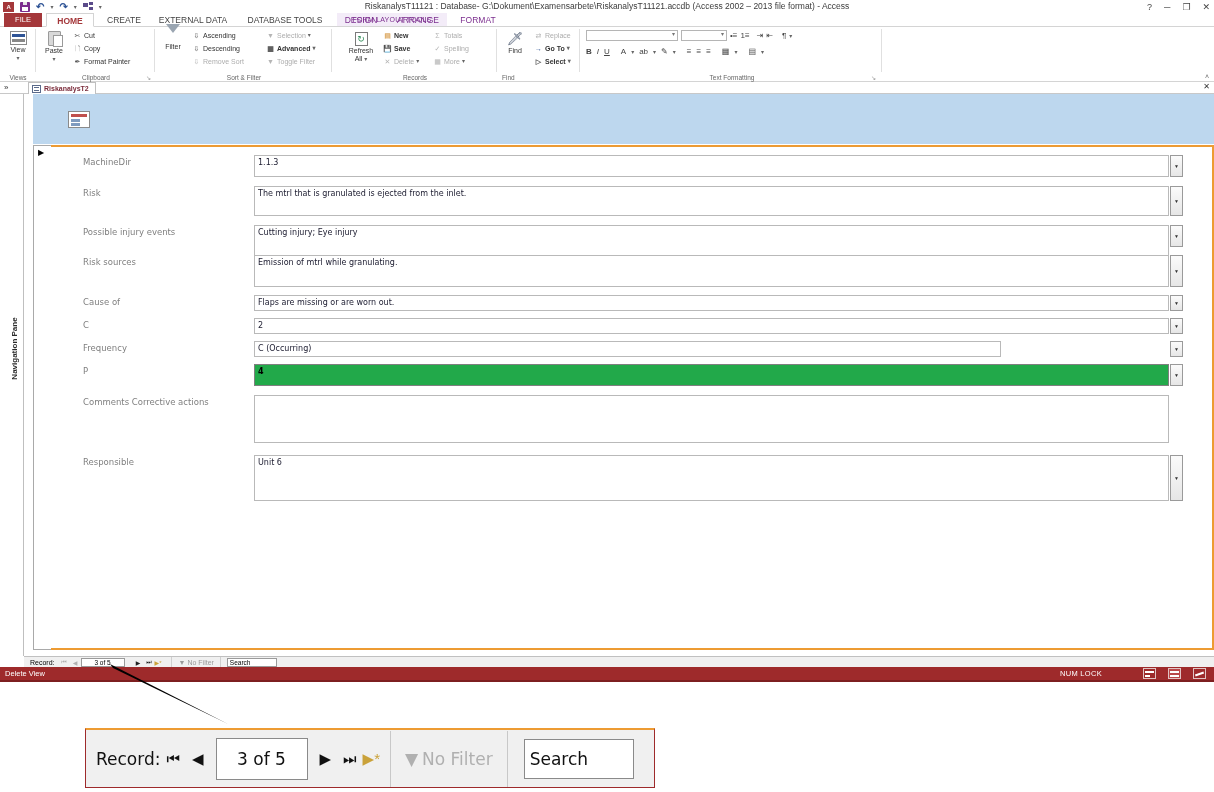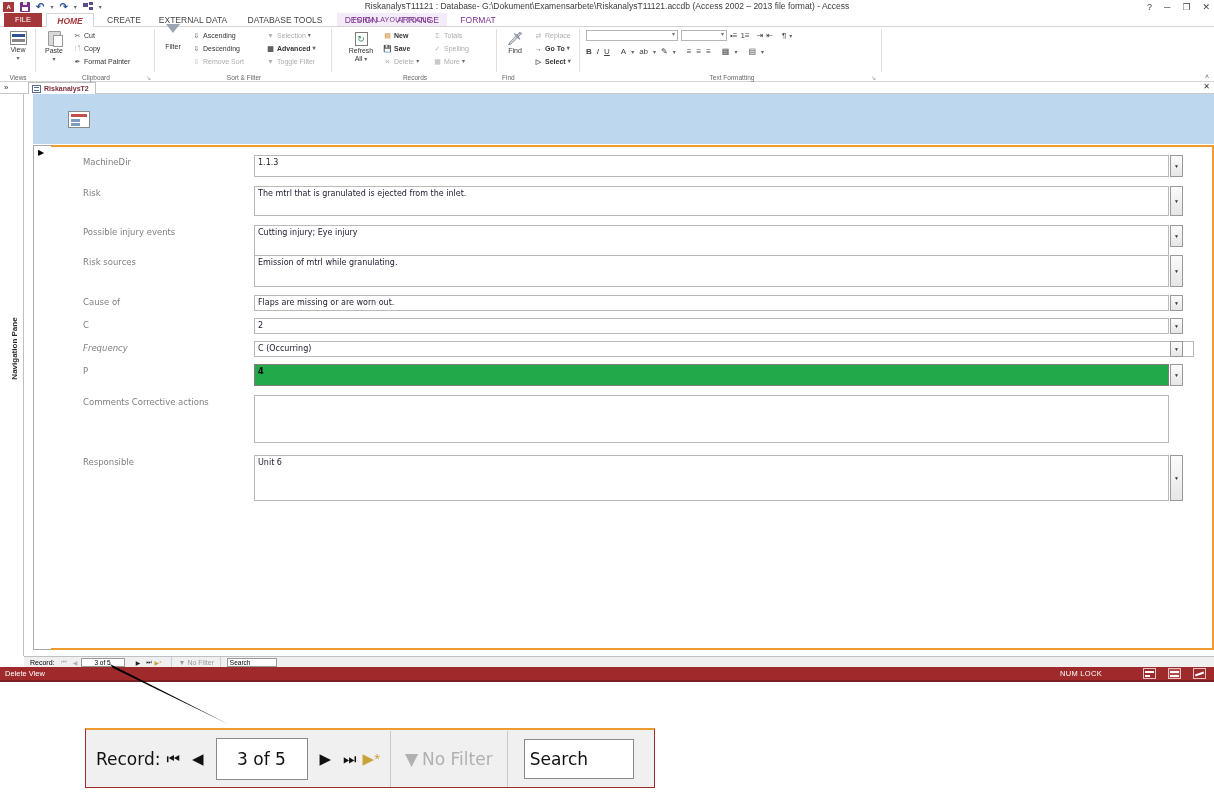--- a/index.html
+++ b/index.html
@@ -253,21 +253,21 @@
     <span>?</span>
     <span>─</span>
     <span>❐</span>
     <span>✕</span>
   </div>
 </div>
 
 <div class="tabstrip">
   <div class="contextbanner">FORM LAYOUT TOOLS</div>
   <div class="tab file" style="top:0;">FILE</div>
-  <div class="tab active" style="left:46px;width:48px;font-style:italic;">HOME</div>
+  <div class="tab active" style="left:46px;width:48px;">HOME</div>
   <div class="tab" style="left:98px;width:52px;">CREATE</div>
   <div class="tab" style="left:152px;width:82px;">EXTERNAL DATA</div>
   <div class="tab" style="left:238px;width:94px;">DATABASE TOOLS</div>
   <div class="tab ctx" style="left:338px;width:46px;">DESIGN</div>
   <div class="tab ctx" style="left:390px;width:56px;">ARRANGE</div>
   <div class="tab ctx" style="left:452px;width:52px;">FORMAT</div>
 </div>
 
 <div class="ribbon">
 
@@ -484,22 +484,22 @@
         <div class="dropbtn" style="left: 1119px; top: 78px; height: 22px;"></div>
         <div class="flabel" style="left: 32px; top: 110px;">Risk sources</div>
         <div class="fbox" style="left: 203px; top: 108px; width: 915px; height: 32px;">Emission of mtrl while granulating.</div>
         <div class="dropbtn" style="left: 1119px; top: 108px; height: 32px;"></div>
         <div class="flabel" style="left: 32px; top: 150px;">Cause of</div>
         <div class="fbox" style="left: 203px; top: 148px; width: 915px; height: 16px;">Flaps are missing or are worn out.</div>
         <div class="dropbtn" style="left: 1119px; top: 148px; height: 16px;"></div>
         <div class="flabel" style="left: 32px; top: 173px;">C</div>
         <div class="fbox" style="left: 203px; top: 171px; width: 915px; height: 16px;">2</div>
         <div class="dropbtn" style="left: 1119px; top: 171px; height: 16px;"></div>
-        <div class="flabel" style="left: 32px; top: 196px; font-style: italic;">Frequency</div>
-        <div class="fbox" style="left: 203px; top: 194px; width: 940px; height: 16px;">C (Occurring)</div>
+        <div class="flabel" style="left: 32px; top: 196px;">Frequency</div>
+        <div class="fbox" style="left: 203px; top: 194px; width: 747px; height: 16px;">C (Occurring)</div>
         <div class="dropbtn" style="left: 1119px; top: 194px; height: 16px;"></div>
         <div class="flabel" style="left: 32px; top: 219px;">P</div>
         <div class="fbox green" style="left: 203px; top: 217px; width: 915px; height: 22px;">4</div>
         <div class="dropbtn" style="left: 1119px; top: 217px; height: 22px;"></div>
         <div class="flabel" style="left: 32px; top: 250px;">Comments Corrective actions</div>
         <div class="fbox" style="left: 203px; top: 248px; width: 915px; height: 48px;"></div>
         <div class="flabel" style="left: 32px; top: 310px;">Responsible</div>
         <div class="fbox" style="left: 203px; top: 308px; width: 915px; height: 46px;">Unit 6</div>
         <div class="dropbtn" style="left: 1119px; top: 308px; height: 46px;"></div>
       </div>

